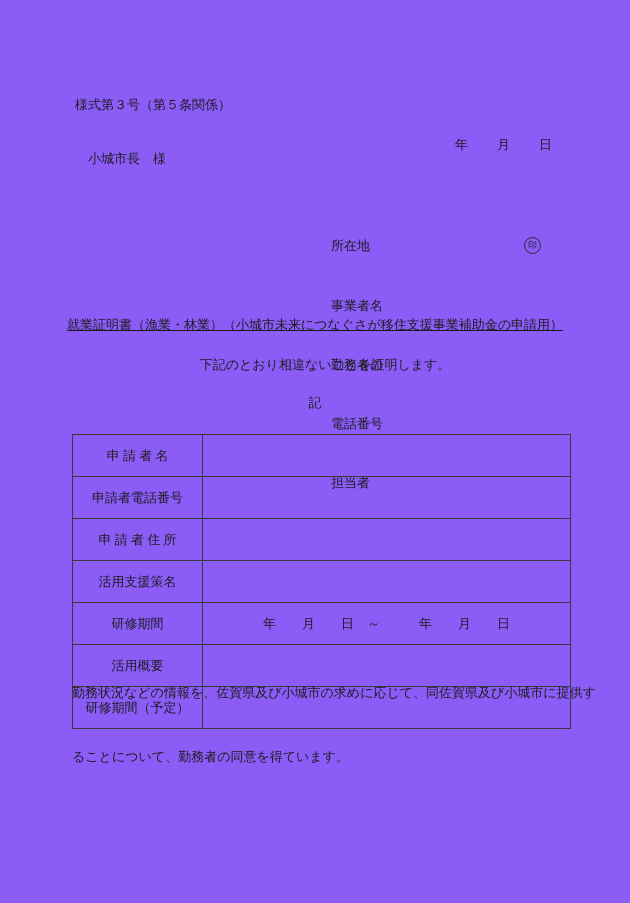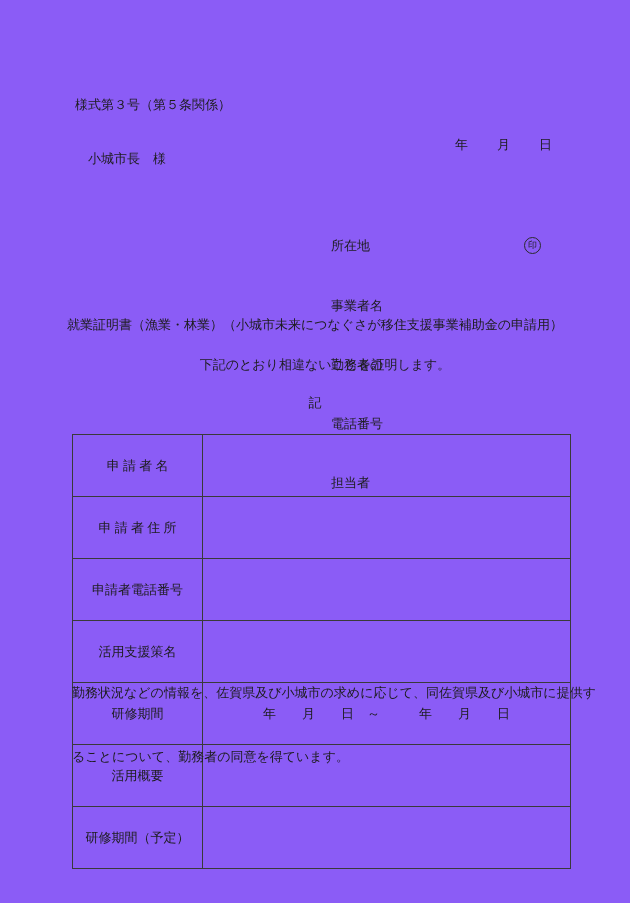--- a/index.html
+++ b/index.html
@@ -44,20 +44,21 @@
     font-size: 9px;
     line-height: 15px;
     text-align: center;
     white-space: normal;
   }
 
   .doc-title {
     left: 0; right: 0; top: 316px;
     text-align: center;
     white-space: pre;
+    text-decoration: underline;
   }
 
   .certify-line {
     left: 0; right: 0; top: 356px;
     text-align: center;
     padding-left: 20px;
   }
 
   .record-marker {
     left: 0; right: 0; top: 394px;
@@ -70,21 +71,21 @@
     top: 434px;
     width: 474px;
     height: 199px;
     border-collapse: collapse;
     table-layout: fixed;
     font-size: 13px;
     color: #1c1c1c;
   }
   table.app-table td {
     border: 1px solid #3a3a3a;
-    padding: 17px 6px;
+    padding: 7px 6px;
     height: 27px;
     vertical-align: middle;
     white-space: pre;
     overflow: hidden;
   }
   td.cell-label {
     width: 117px;
     text-align: center;
   }
   td.cell-value {
@@ -127,25 +128,25 @@
 
   <div class="abs record-marker">記</div>
 
   <table class="app-table">
     <tbody>
       <tr>
         <td class="cell-label">申 請 者 名</td>
         <td class="cell-value"></td>
       </tr>
       <tr>
-        <td class="cell-label">申 請 者 住 所</td>
+        <td class="cell-label">申請者電話番号</td>
         <td class="cell-value"></td>
       </tr>
       <tr>
-        <td class="cell-label">申請者電話番号</td>
+        <td class="cell-label">申 請 者 住 所</td>
         <td class="cell-value"></td>
       </tr>
       <tr>
         <td class="cell-label">活用支援策名</td>
         <td class="cell-value"></td>
       </tr>
       <tr>
         <td class="cell-label">研修期間</td>
         <td class="cell-value">年　　月　　日　～　　　年　　月　　日</td>
       </tr>

